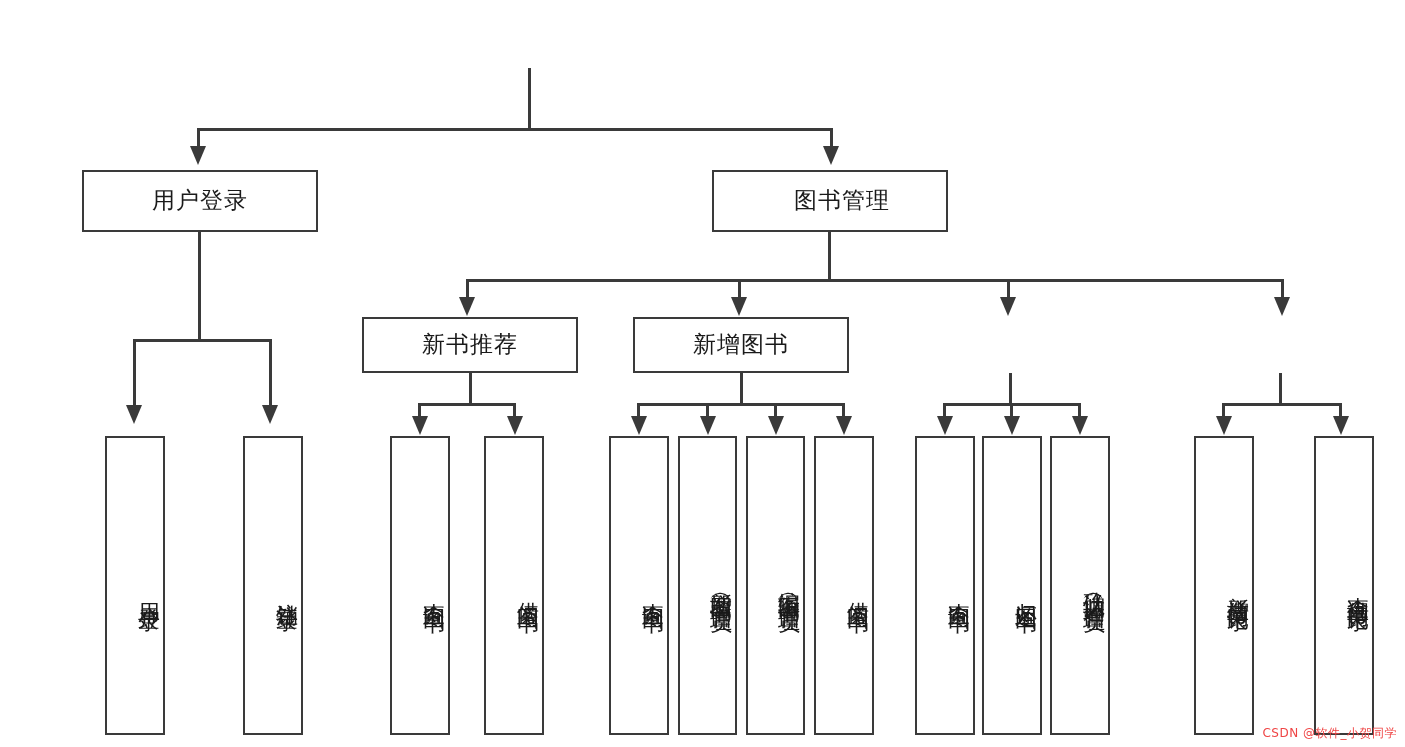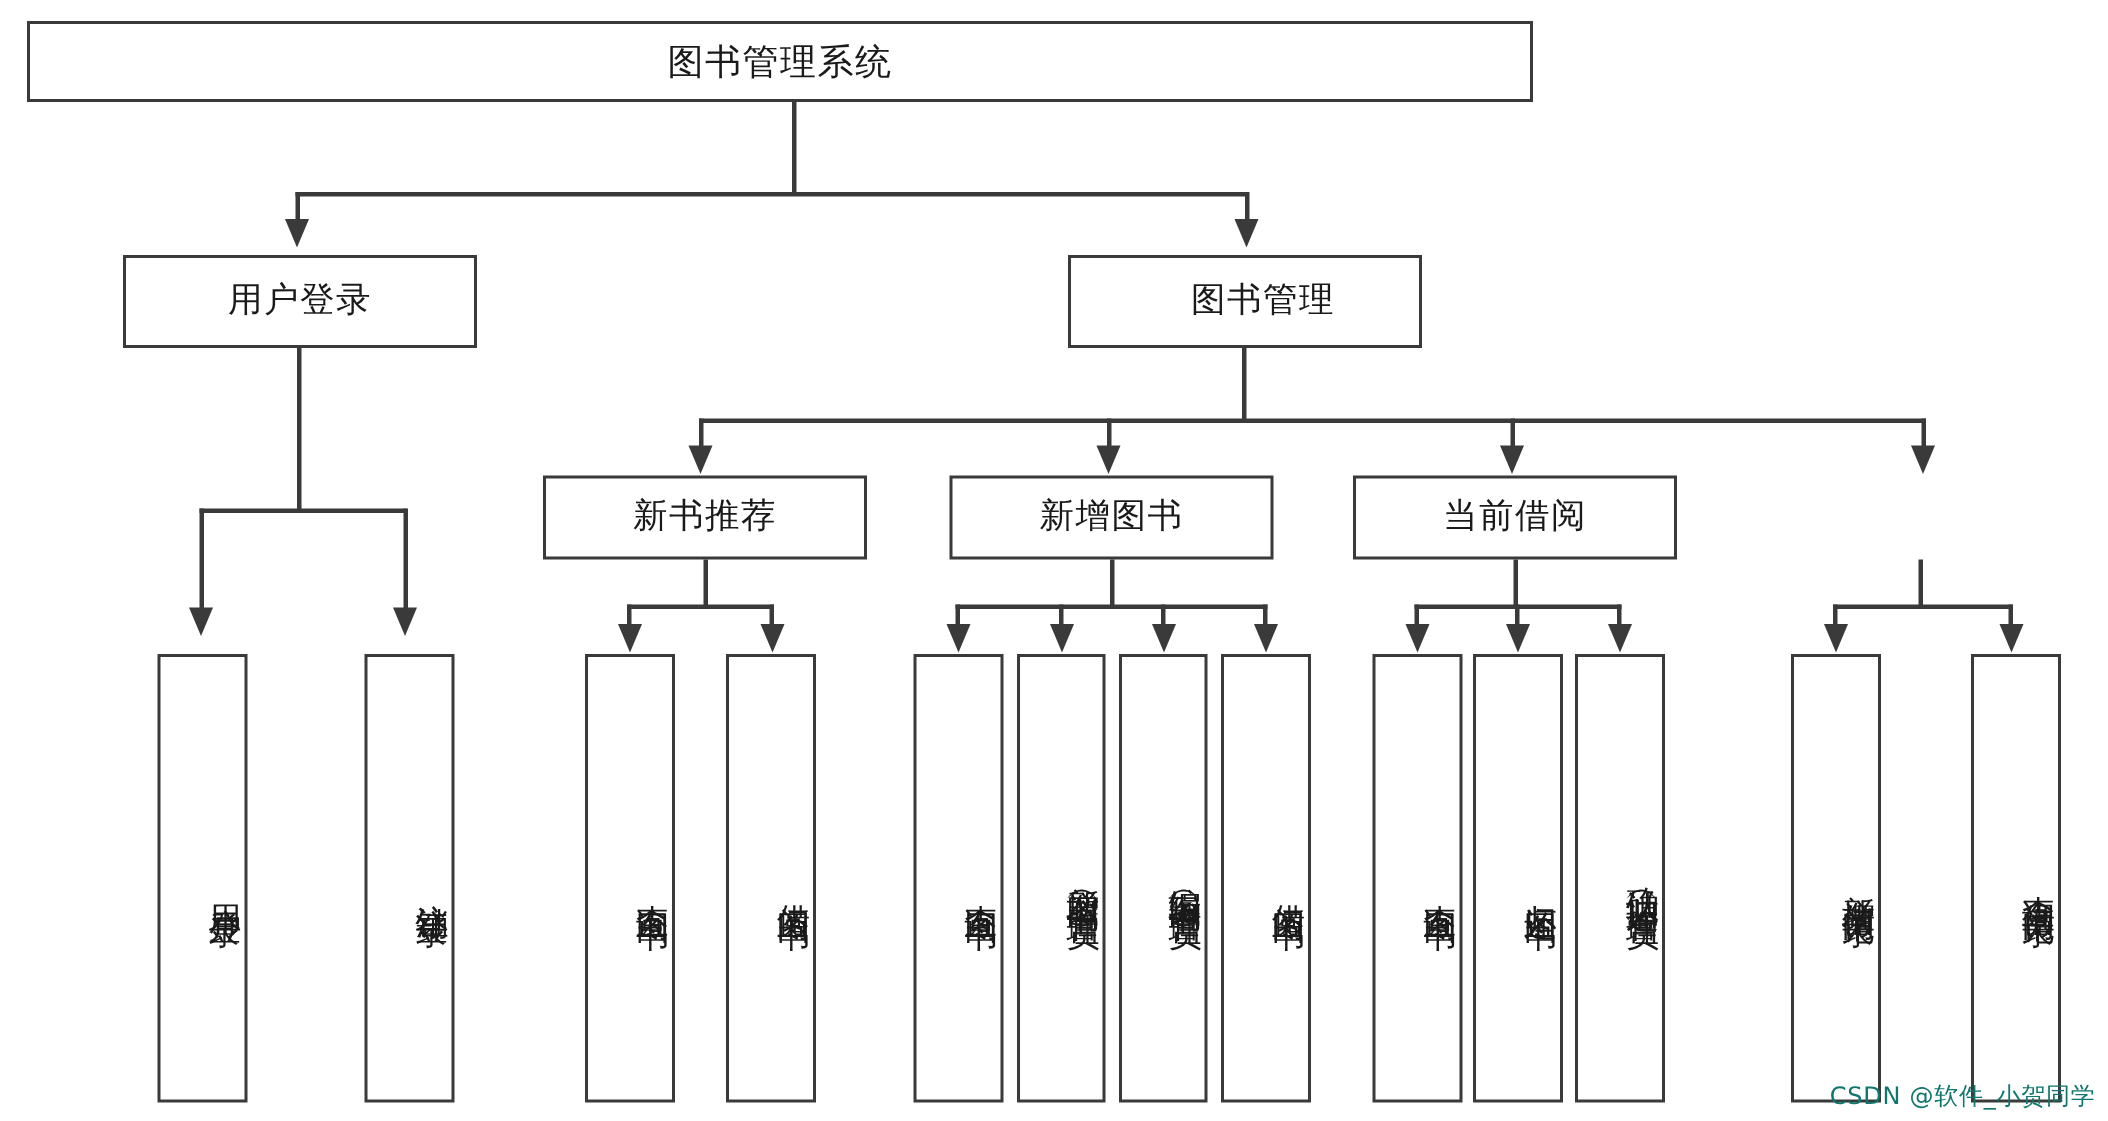--- a/index.html
+++ b/index.html
@@ -60,34 +60,31 @@
     width: 0;
     height: 0;
     border-left: 8px solid transparent;
     border-right: 8px solid transparent;
     border-top: 19px solid #3a3a3a;
   }
   .watermark {
     position: absolute;
     right: 8px;
     bottom: 5px;
-    font-size: 16px;
-    color: #0f766e;
+    font-size: 12px;
+    color: #ef4444;
     letter-spacing: 0.5px;
     white-space: nowrap;
   }
 </style>
 </head>
 <body>
 
 <div id="canvas">
 
-  <div class="node node-h node-root" style="left:18px; top:14px; width:1004px; height:54px;">
-    <span>图书管理系统</span>
-  </div>
 
   <div class="conn vline" style="left:528px; top:68px; height:62px;"></div>
 
   <div class="conn hline" style="left:197px; top:128px; width:635px;"></div>
 
   <div class="conn vline" style="left:197px; top:128px; height:20px;"></div>
   <div class="conn vline" style="left:830px; top:128px; height:20px;"></div>
   <div class="arrow" style="left:190px; top:146px;"></div>
   <div class="arrow" style="left:823px; top:146px;"></div>
 
@@ -115,23 +112,20 @@
   <div class="arrow" style="left:731px; top:297px;"></div>
   <div class="arrow" style="left:1000px; top:297px;"></div>
   <div class="arrow" style="left:1274px; top:297px;"></div>
 
   <div class="node node-h" style="left:362px; top:317px; width:216px; height:56px;">
     <span>新书推荐</span>
   </div>
   <div class="node node-h" style="left:633px; top:317px; width:216px; height:56px;">
     <span>新增图书</span>
   </div>
-  <div class="node node-h" style="left:902px; top:317px; width:216px; height:56px;">
-    <span>当前借阅</span>
-  </div>
 
   <div class="conn vline" style="left:469px; top:373px; height:33px;"></div>
   <div class="conn hline" style="left:418px; top:403px; width:98px;"></div>
   <div class="conn vline" style="left:418px; top:403px; height:15px;"></div>
   <div class="conn vline" style="left:513px; top:403px; height:15px;"></div>
   <div class="arrow" style="left:412px; top:416px;"></div>
   <div class="arrow" style="left:507px; top:416px;"></div>
 
   <div class="conn vline" style="left:740px; top:373px; height:33px;"></div>
   <div class="conn hline" style="left:637px; top:403px; width:208px;"></div>

